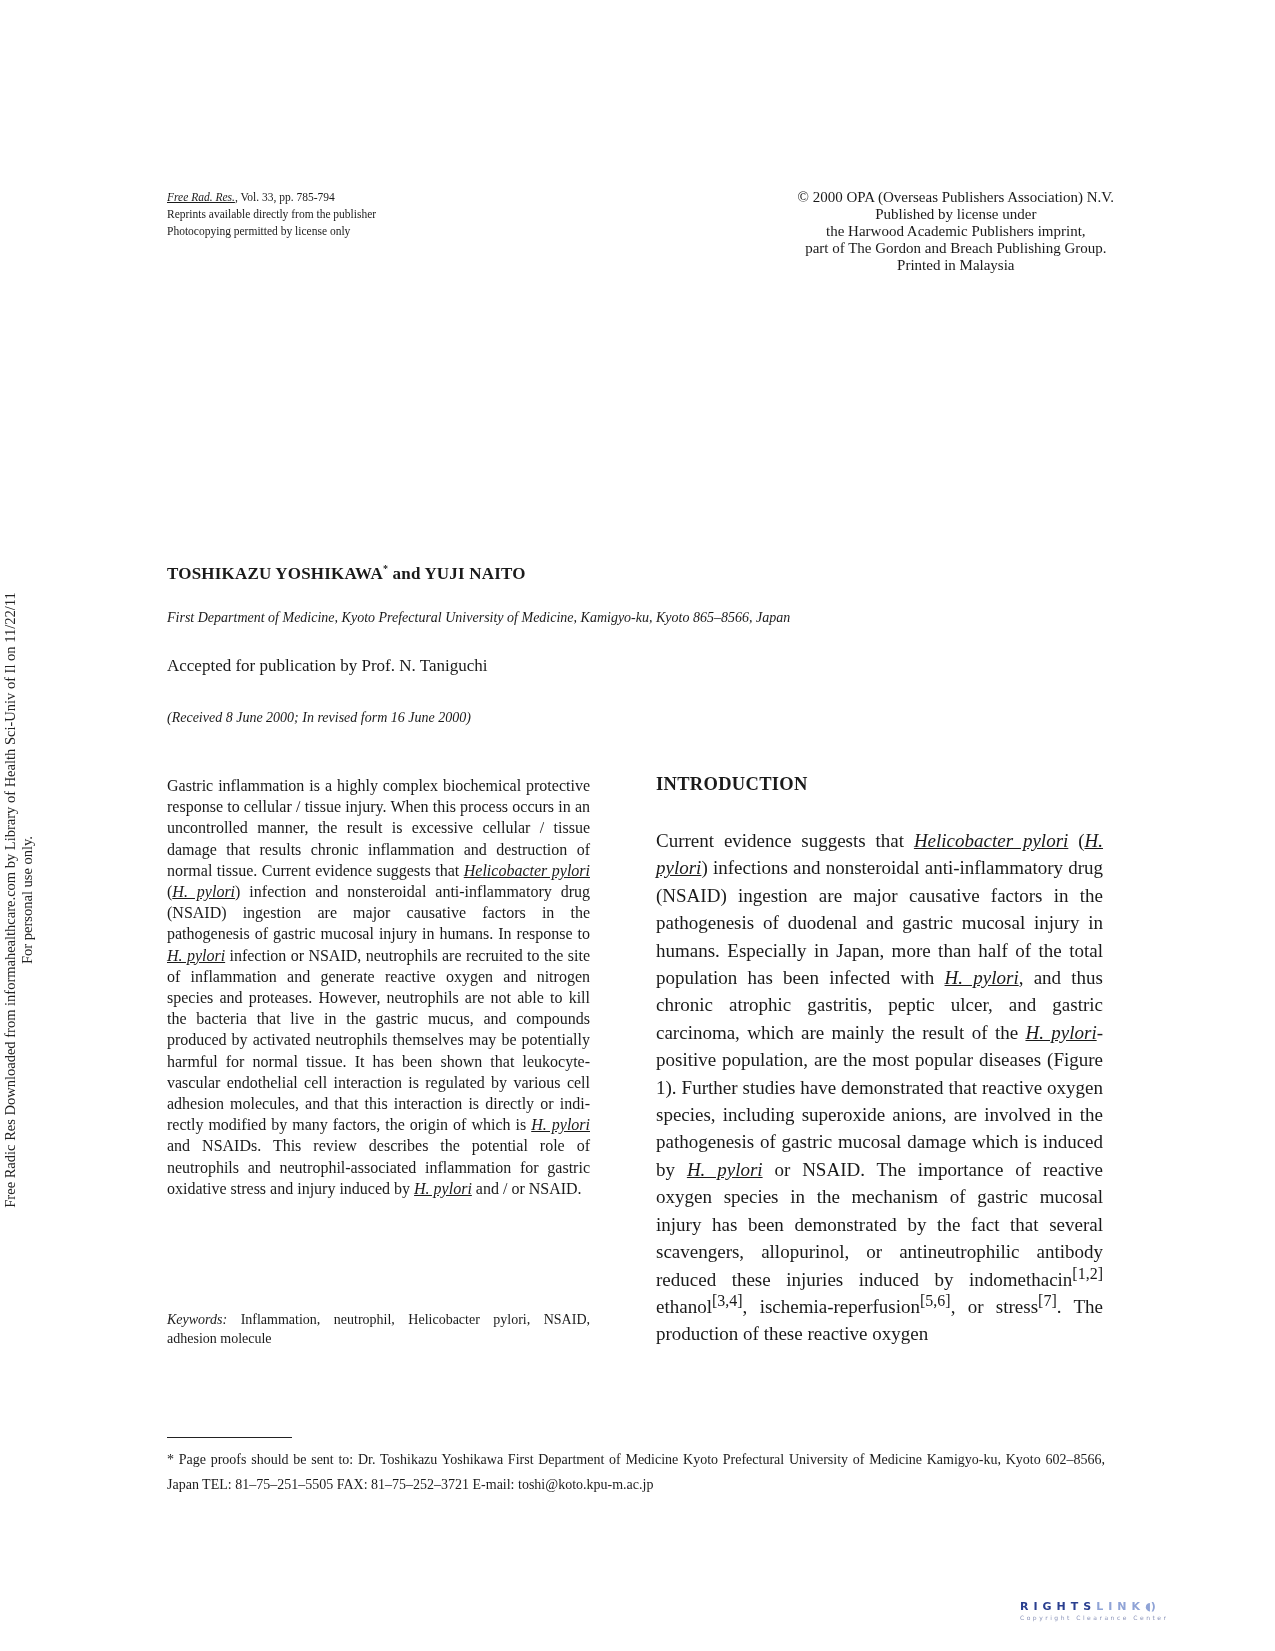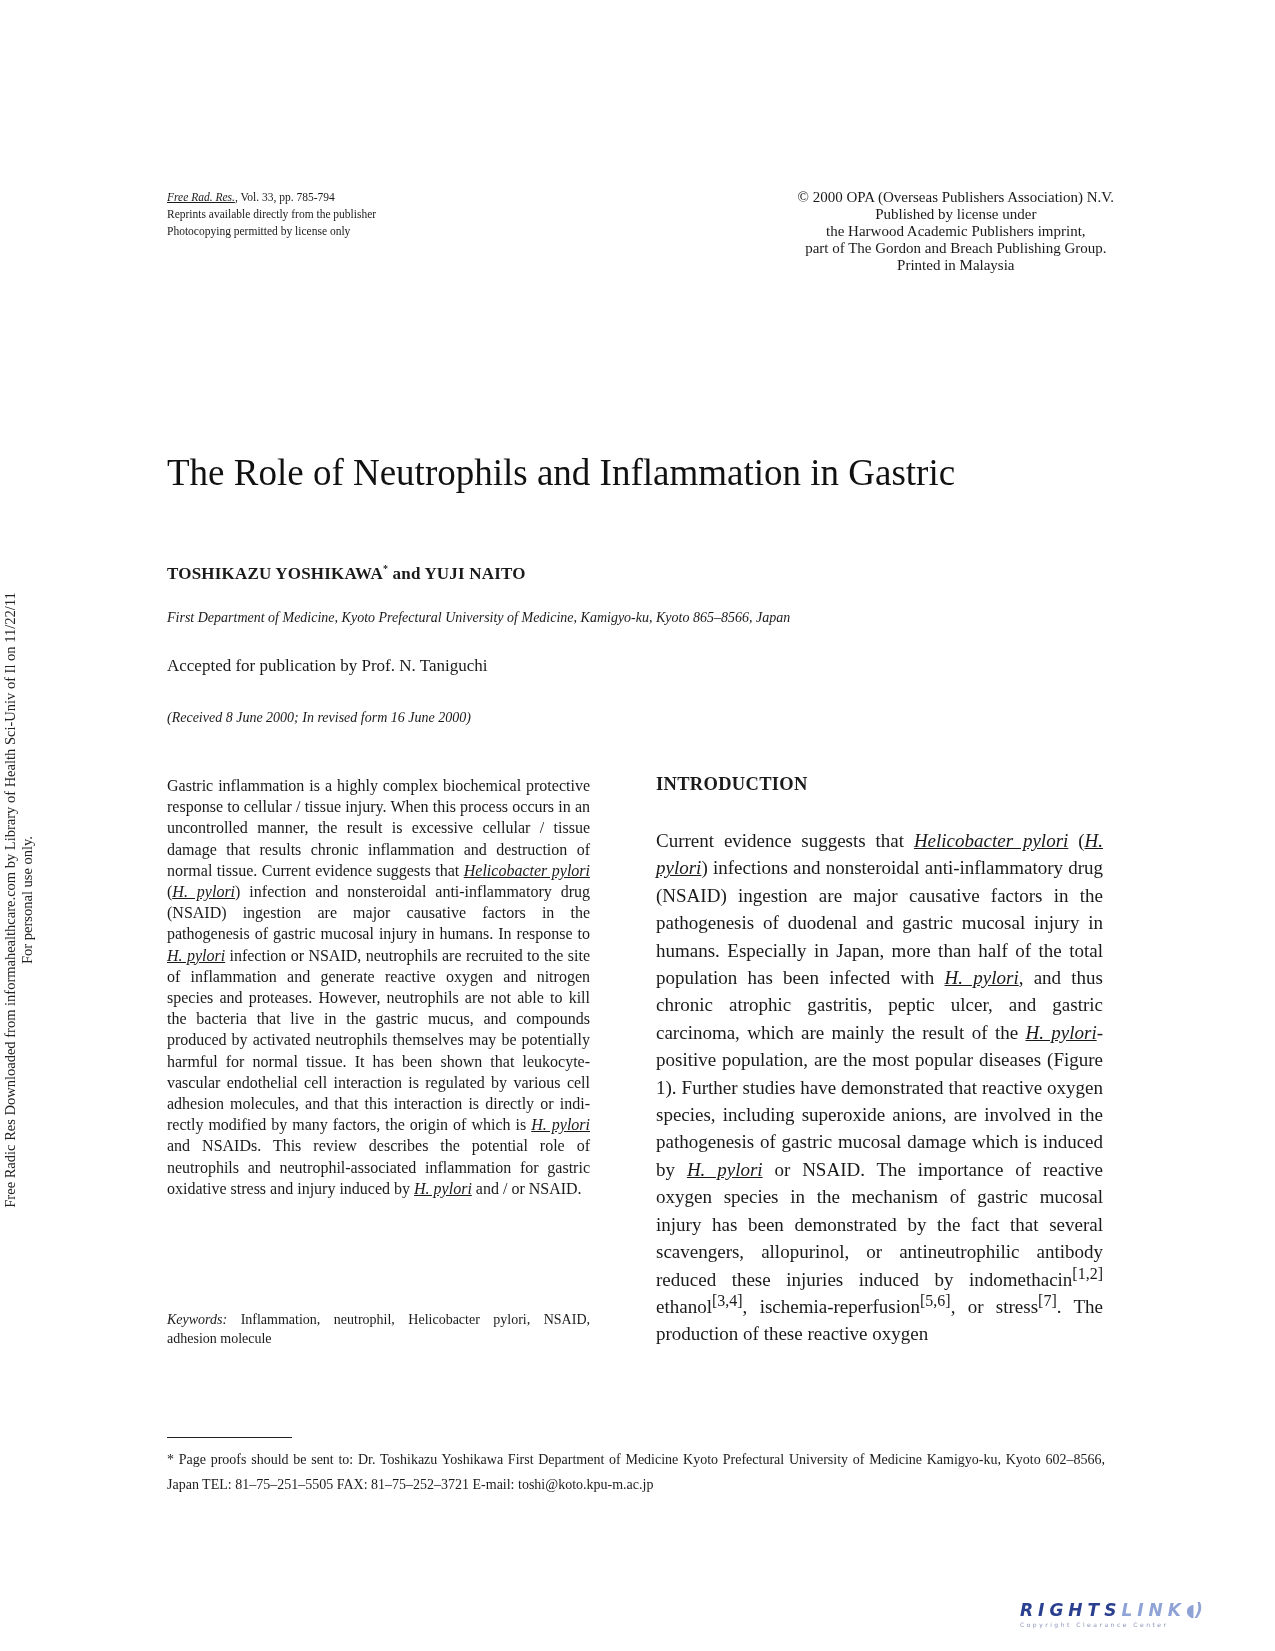--- a/index.html
+++ b/index.html
@@ -34,21 +34,21 @@
   .intro-head { left: 656px; top: 774px; font-size: 18.5px; font-weight: bold; letter-spacing: 0.3px; text-align: right; }
   .intro-body {
     left: 656px; top: 827px; width: 447px; font-size: 19px; line-height: 27.4px;
     text-align: justify;
   }
   .intro-body sup { font-size: 16px; line-height: 0; }
   .footnote-rule { left: 167px; top: 1437px; width: 125px; height: 1px; background: #222; }
   .footnote { left: 167px; top: 1447px; width: 938px; font-size: 14px; line-height: 25px; text-align: justify; }
   .page-number { left: 0; width: 1275px; top: 1510px; text-align: right; font-size: 14px; padding-left: 29px; }
   .rightslink { left: 1020px; top: 1600px; width: 240px; height: 40px; }
-  .rl-main { font-family: "DejaVu Sans", sans-serif; font-weight: bold; font-size: 17px; letter-spacing: 5px; color: #2a3f8f; font-style: italic; }
+  .rl-main { font-family: "DejaVu Sans", sans-serif; font-weight: bold; font-size: 11px; letter-spacing: 5px; color: #2a3f8f; }
   .rl-main .light { color: #8fa3d6; }
   .rl-sub { font-family: "DejaVu Sans", sans-serif; font-size: 6px; letter-spacing: 2.5px; color: #8a93b8; margin-top: 1px; }
   i { font-style: italic; text-decoration: underline; }
 </style>
 </head>
 <body>
 
 <div class="abs header-left">
   <div><i>Free Rad. Res.</i><span>, Vol. 33, pp. 785-794</span></div>
   <div>Reprints available directly from the publisher</div>
@@ -64,21 +64,20 @@
 </div>
 
 <div class="abs sidebar-watermark">
   <div class="rot">
     <div>Free Radic Res Downloaded from informahealthcare.com by Library of Health Sci-Univ of Il on 11/22/11</div>
     <div>For personal use only.</div>
   </div>
 </div>
 
 <div class="abs title">
-  <div>The Role of Neutrophils and Inflammation in Gastric</div>
 </div>
 
 <div class="abs authors">
   <span>TOSHIKAZU YOSHIKAWA</span><sup>*</sup><span style="white-space:pre"> and </span><span>YUJI NAITO</span>
 </div>
 
 <div class="abs affil">First Department of Medicine, Kyoto Prefectural University of Medicine, Kamigyo-ku, Kyoto 865–8566, Japan</div>
 <div class="abs accepted">Accepted for publication by Prof. N. Taniguchi</div>
 <div class="abs received">(Received 8 June 2000; In revised form 16 June 2000)</div>
 

